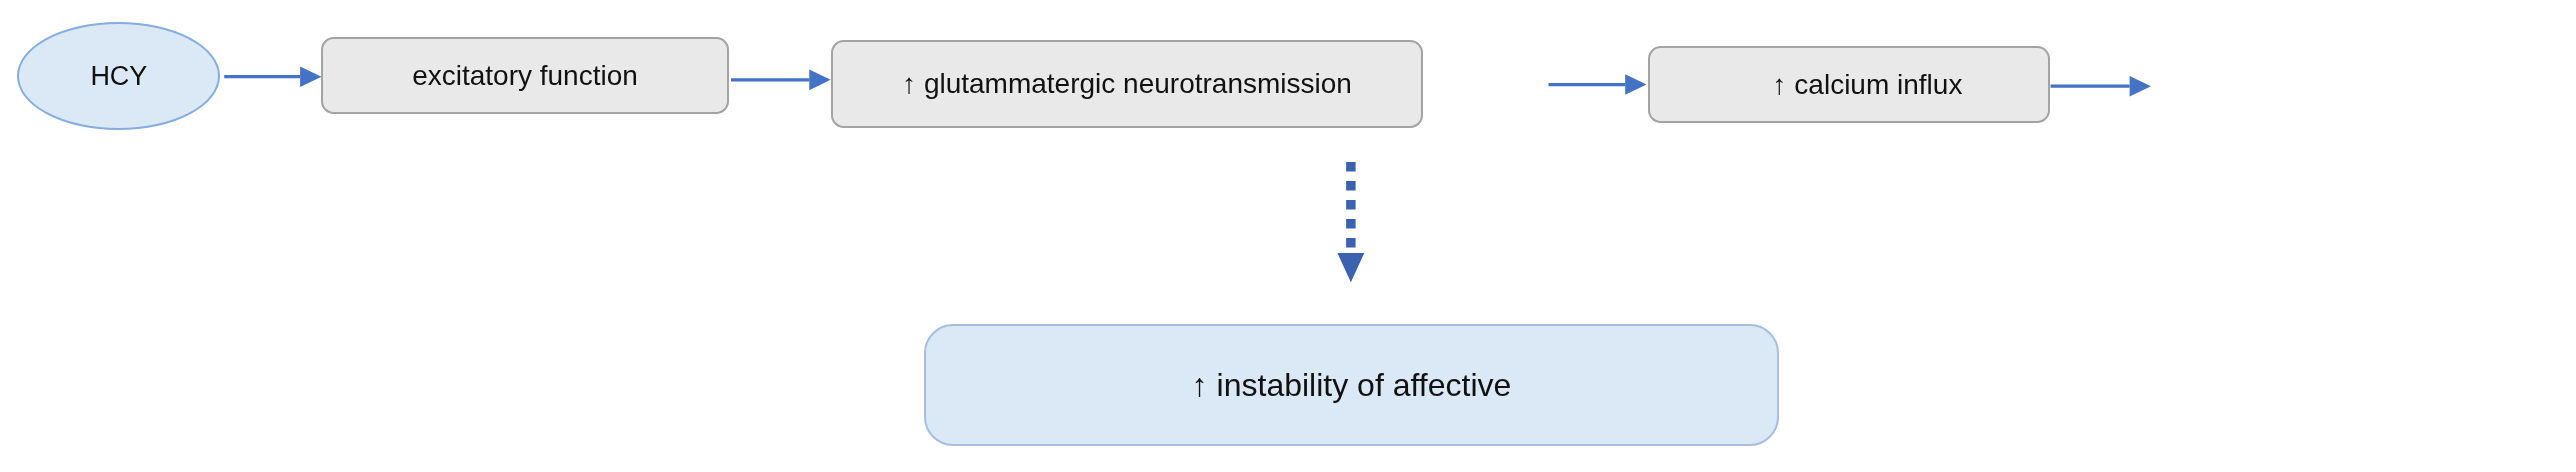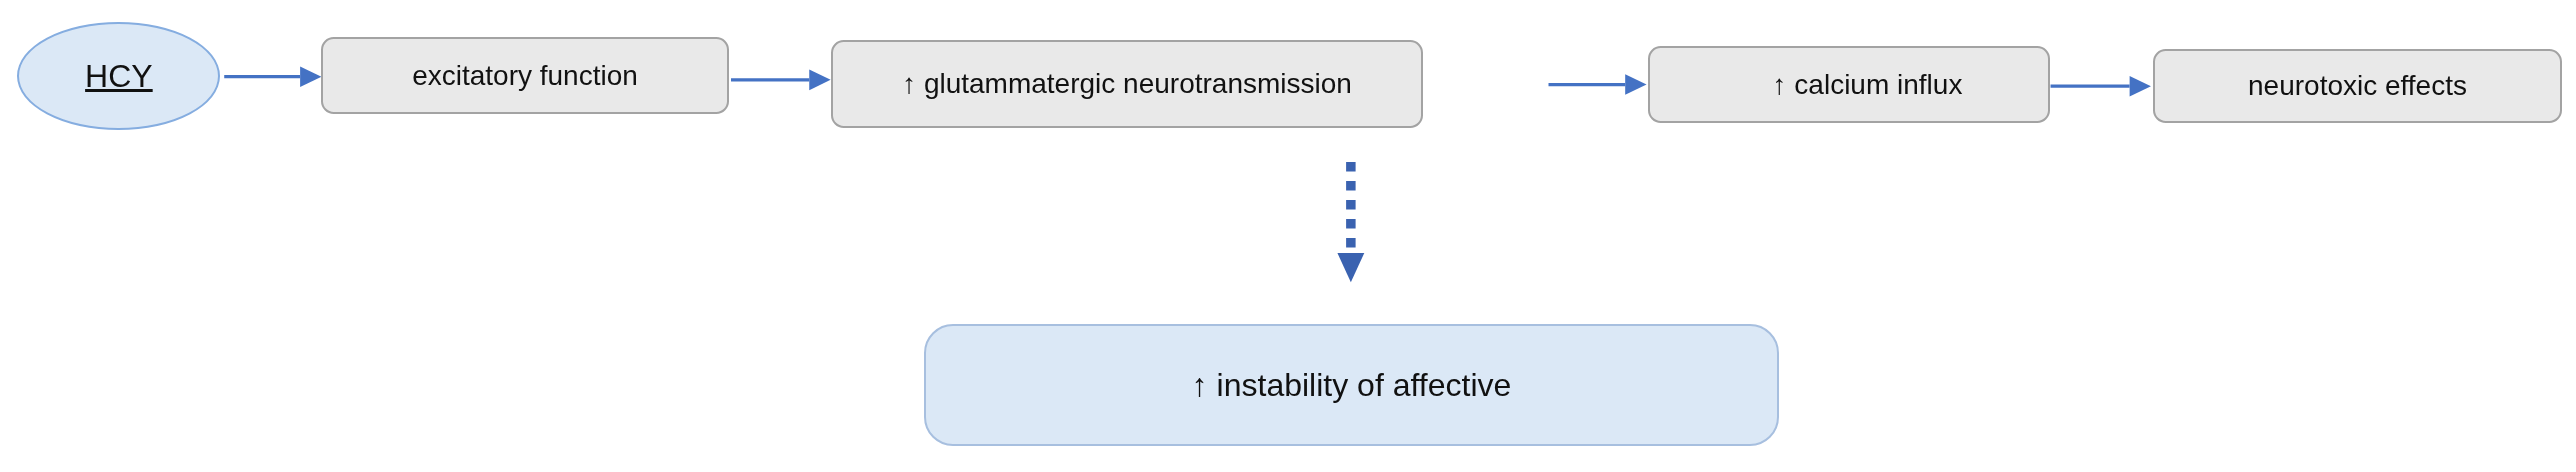--- a/index.html
+++ b/index.html
@@ -29,22 +29,21 @@
     position:absolute;
     display:flex;align-items:center;justify-content:center;
     text-align:center;
     color:var(--text);
     box-sizing:border-box;
   }
   .node-ellipse{
     border-radius:50%;
     background:var(--node-blue-fill);
     border:2.4px solid var(--node-blue-border);
-    font-size:32px;
-    text-decoration:underline;
+    font-size:27px;
   }
   .node-gray{
     border-radius:12.7px;
     background:var(--node-gray-fill);
     border:2.4px solid var(--node-gray-border);
     font-size:28px;
   }
   .node-blue{
     border-radius:29px;
     background:var(--node-blue-fill);
@@ -91,23 +90,20 @@
   </div>
 
   <div class="node node-gray" style="left:831px;top:40px;width:592px;height:88px;">
     <span>↑ glutammatergic neurotransmission</span>
   </div>
 
   <div class="node node-gray" style="left:1648px;top:46px;width:402px;height:77px;padding-left:37px;">
     <span>↑ calcium influx</span>
   </div>
 
-  <div class="node node-gray" style="left:2153px;top:49px;width:409px;height:74px;">
-    <span>neurotoxic effects</span>
-  </div>
 
   <div class="node node-blue" style="left:924px;top:324px;width:855px;height:122px;">
     <div>
       <span>↑ instability of affective</span>
     </div>
   </div>
 
 </div>
 
 

